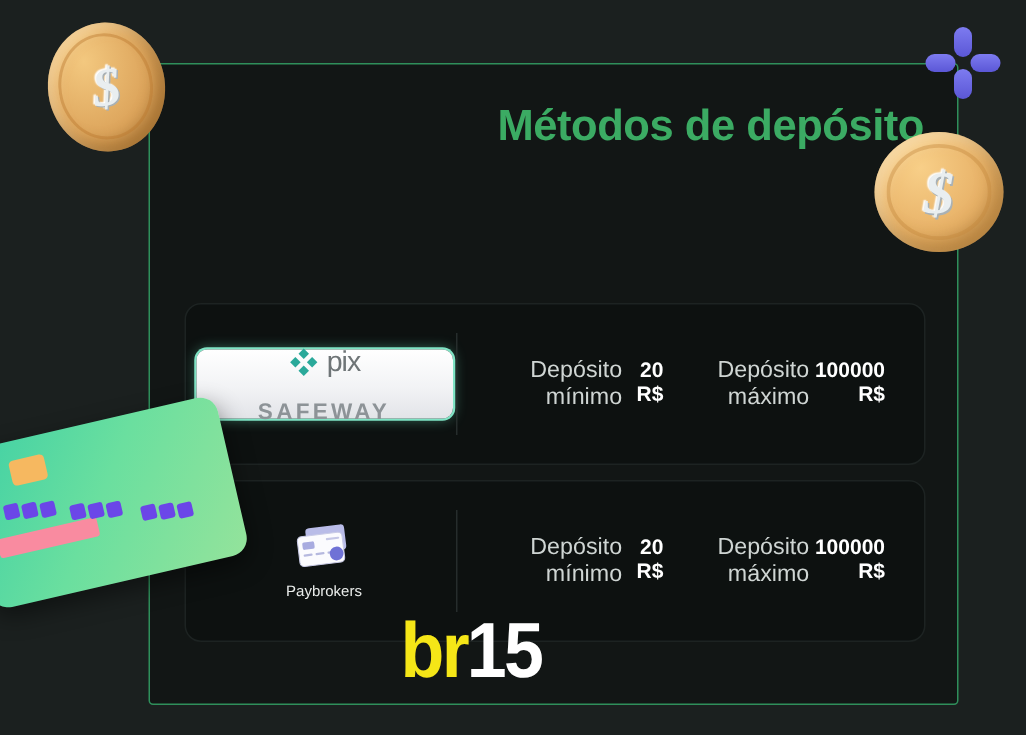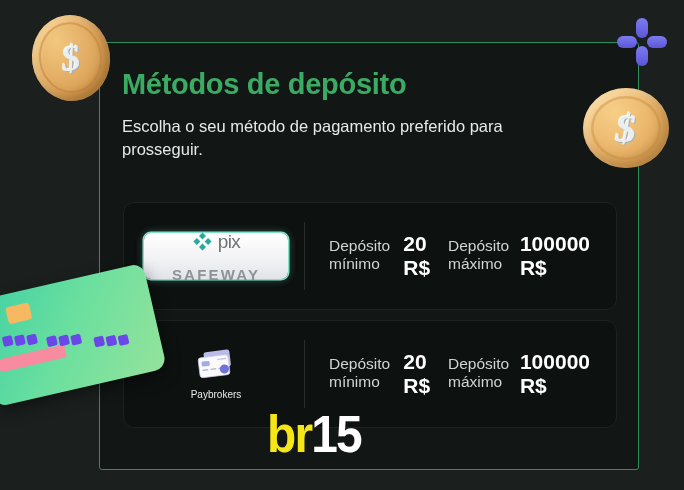--- a/index.html
+++ b/index.html
@@ -10,20 +10,21 @@
     overflow:hidden;
   }
   #root { position:relative; width:684px; height:490px; background:#1b201f; }
 
   
   .deposit-panel{
     position:absolute; left:99px; top:42px; width:540px; height:428px;
     border:1px solid #2f8f5b; border-radius:3px;
     background:#121615;
     overflow:hidden;
+    text-align:right;
   }
 
   .panel-head{ padding:26px 22px 0 22px; }
   .panel-title{
     color:#3bab63; font-size:29px; font-weight:bold;
     letter-spacing:-0.3px; line-height:1.1;
   }
   .panel-sub{
     margin-top:14px; color:#e6e9e8; font-size:16.5px;
     line-height:1.42; max-width:450px; font-weight:400;
@@ -48,25 +49,25 @@
   }
   .method-divider{
     width:1px; height:68px; background:#262d2c; flex:0 0 1px;
   }
   .method-limits{
     flex:1; padding:0 22px 0 24px;
     display:flex; flex-direction:row; gap:9px;
   }
   .limit-line{ display:flex; align-items:baseline; justify-content:space-between; }
   .limit-label{ color:#cfd5d3; font-size:15.5px; }
-  .limit-value{ color:#ffffff; font-size:21px; font-weight:bold; }
+  .limit-value{ color:#ffffff; font-size:14px; font-weight:bold; }
 
   
   .pix-plate{
-    width:144px; height:46px; border-radius:7px;
+    width:171px; height:46px; border-radius:7px;
     background:linear-gradient(180deg,#ffffff 0%,#f2f3f5 55%,#e2e4e8 100%);
     box-shadow:0 0 0 1.5px #7fe3c4, 0 0 9px rgba(110,226,190,.45);
     display:flex; flex-direction:column; align-items:center; justify-content:center;
     gap:15px;
   }
   .pix-top{ display:flex; align-items:center; gap:5px; }
   .pix-word{
     color:#6f7577; font-size:19px; font-weight:300; letter-spacing:-0.6px;
     line-height:1; font-family:"Liberation Sans", sans-serif;
   }
@@ -155,21 +156,20 @@
 </style>
 </head>
 <body>
 
 <div id="root">
 
   <div class="deposit-panel">
 
     <div class="panel-head">
       <div class="panel-title">Métodos de depósito</div>
-      <div class="panel-sub">Escolha o seu método de pagamento preferido para prosseguir.</div>
     </div>
 
     <div class="methods">
 
       <div class="method-row">
         <div class="method-logo">
           <div class="pix-plate">
             <div class="pix-top">
               <svg width="21" height="21" viewBox="0 0 24 24">
                 <g fill="#2aa99a">

